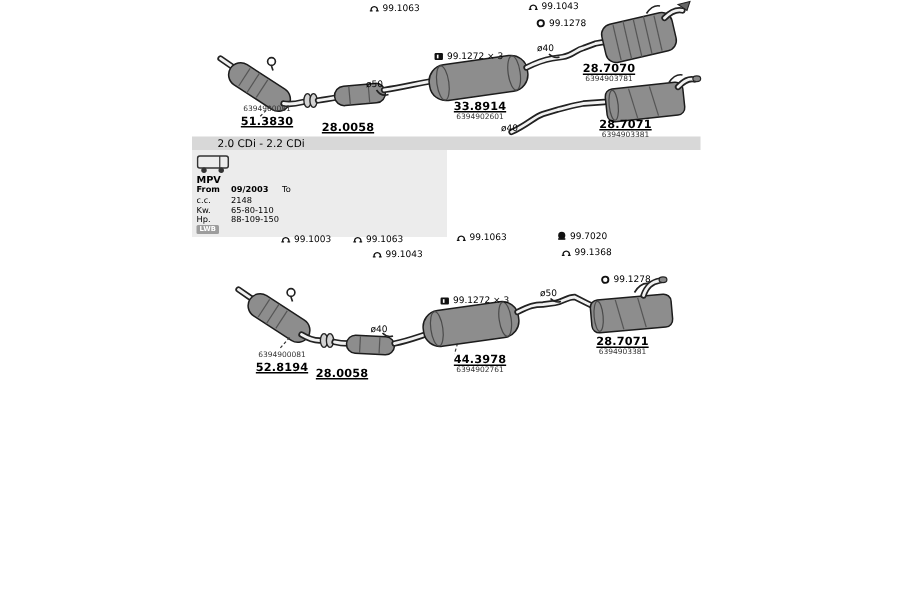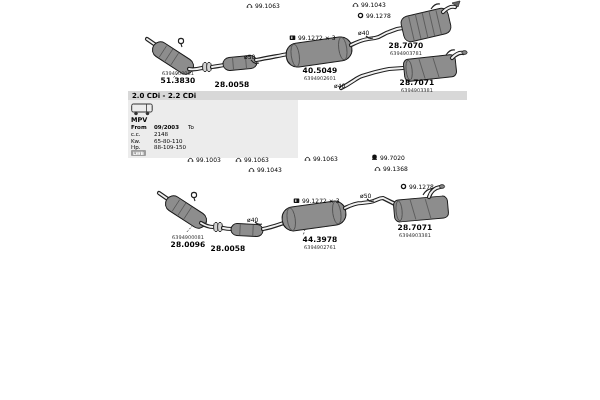--- a/index.html
+++ b/index.html
@@ -11,37 +11,37 @@
   .core{fill:none;stroke:#f1f1f1;stroke-width:1.9;stroke-linecap:round;}
   .body{fill:#8d8d8d;stroke:#1c1c1c;stroke-width:1;}
   .cap{fill:none;stroke:#4a4a4a;stroke-width:0.8;}
   .rib{stroke:#555;stroke-width:0.8;}
   .flange{fill:#d2d2d2;stroke:#222;stroke-width:0.9;}
   .leader{stroke:#333;stroke-width:0.8;stroke-dasharray:2 1.6;fill:none;}
   .ring{fill:none;stroke:#222;stroke-width:1.1;}
   .thin{fill:none;stroke:#222;stroke-width:1.1;}
   
   .strip{position:absolute;left:128px;top:91px;width:339px;height:9px;background:#d8d8d8;z-index:2;}
-  .strip span{position:absolute;left:4px;top:1px;font-size:7px;font-weight:bold;}
+  .strip span{position:absolute;left:17px;top:1px;font-size:7px;font-weight:normal;}
   .panel{position:absolute;left:128px;top:100px;width:170px;height:58px;background:#ececec;z-index:2;}
   .panel .mpv{position:absolute;left:3px;top:16px;font-size:6.5px;font-weight:bold;}
   .panel .fromrow{position:absolute;left:3px;top:24px;font-size:5.5px;}
   .panel .fromrow .b{font-weight:bold;}
   .panel .fromrow .val{position:absolute;left:23px;font-weight:bold;}
   .panel .fromrow .to{position:absolute;left:57px;}
   .spec{position:absolute;left:3px;font-size:5.5px;}
   .spec .v{position:absolute;left:23px;white-space:nowrap;}
   .chip{position:absolute;left:3px;top:50px;font-size:4.5px;font-weight:bold;background:#9d9d9d;
         color:#fff;padding:0.5px 2px;border-radius:1px;}
   .vanicon{position:absolute;left:3px;top:3px;}
   .badge{position:absolute;display:flex;align-items:center;gap:2px;font-size:6px;z-index:3;
          white-space:nowrap;cursor:pointer;}
   .bi svg{width:7px;height:7px;display:block;}
   .part{position:absolute;text-align:center;z-index:3;}
-  .part .code{font-size:7.5px;font-weight:bold;letter-spacing:0.1px;cursor:pointer;}
+  .part .code{font-size:7.5px;font-weight:bold;letter-spacing:0.1px;cursor:pointer;text-decoration:underline;}
   .part .oe{font-size:5px;color:#333;}
   .dim{position:absolute;font-size:6px;z-index:3;white-space:nowrap;}
 </style>
 </head>
 <body>
 
 <div id="canvas">
 
   <svg id="drawing" width="600" height="400" viewBox="0 0 600 400">
 
@@ -306,35 +306,35 @@
   </div>
 
   <div class="part" style="left:152px;top:70px;width:52px">
     <div class="oe">6394900081</div>
     <div class="code">51.3830</div>
   </div>
   <div class="part" style="left:210px;top:80px;width:44px">
     <div class="code">28.0058</div>
   </div>
   <div class="part" style="left:294px;top:66px;width:52px">
-    <div class="code">40.5049</div>
+    <div class="code">33.8914</div>
     <div class="oe">6394902601</div>
   </div>
   <div class="part" style="left:380px;top:41px;width:52px">
     <div class="code">28.7070</div>
     <div class="oe">6394903781</div>
   </div>
   <div class="part" style="left:391px;top:78px;width:52px">
     <div class="code">28.7071</div>
     <div class="oe">6394903381</div>
   </div>
 
   <div class="part" style="left:162px;top:234px;width:52px">
     <div class="oe">6394900081</div>
-    <div class="code">28.0096</div>
+    <div class="code">52.8194</div>
   </div>
   <div class="part" style="left:206px;top:244px;width:44px">
     <div class="code">28.0058</div>
   </div>
   <div class="part" style="left:294px;top:235px;width:52px">
     <div class="code">44.3978</div>
     <div class="oe">6394902761</div>
   </div>
   <div class="part" style="left:389px;top:223px;width:52px">
     <div class="code">28.7071</div>

